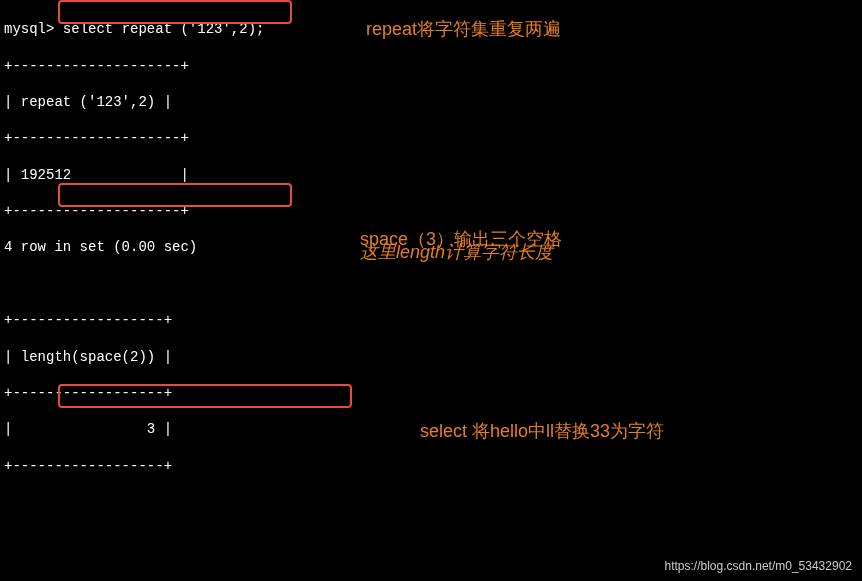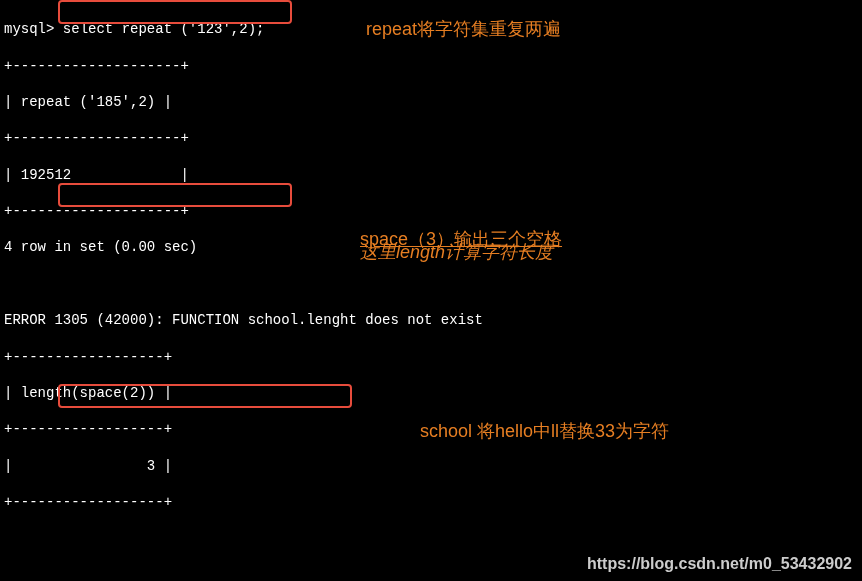--- a/index.html
+++ b/index.html
@@ -32,37 +32,35 @@
     font-family: "Microsoft YaHei", "SimHei", sans-serif;
     font-size: 18px;
     white-space: nowrap;
   }
   .watermark {
     position: absolute;
     bottom: 6px;
     right: 10px;
     color: #ccc;
     font-family: Arial, sans-serif;
-    font-size: 16px;
-    font-weight: bold;
+    font-size: 12px;
   }
 </style>
 </head>
 <body>
 
 <div class="terminal">
 <span class="line"><span>mysql&gt;</span><span> select repeat ('123',2);</span></span>
 <span class="line">+--------------------+</span>
-<span class="line">| repeat ('185',2) |</span>
+<span class="line">| repeat ('123',2) |</span>
 <span class="line">+--------------------+</span>
 <span class="line">| 192512             |</span>
 <span class="line">+--------------------+</span>
 <span class="line">4 row in set (0.00 sec)</span>
 <span class="line"> </span>
-<span class="line">ERROR 1305 (42000): FUNCTION school.lenght does not exist</span>
 <span class="line">+------------------+</span>
 <span class="line">| length(space(2)) |</span>
 <span class="line">+------------------+</span>
 <span class="line">|                3 |</span>
 <span class="line">+------------------+</span>
 
 
 
 
 
@@ -74,17 +72,17 @@
 
 
 
 </div>
 
 <div class="highlight-box" style="left:58px; top:0px; width:230px; height:20px;"></div>
 <div class="highlight-box" style="left:58px; top:183px; width:230px; height:20px;"></div>
 <div class="highlight-box" style="left:58px; top:384px; width:290px; height:20px;"></div>
 
 <div class="annotation" style="left:350px; top:18px;margin-left:16px;">repeat将字符集重复两遍</div>
-<div class="annotation" style="left:360px; top:228px;text-decoration:underline;">space（3）输出三个空格</div>
+<div class="annotation" style="left:360px; top:228px;">space（3）输出三个空格</div>
 <div class="annotation" style="left:360px; top:241px;font-style:italic;">这里length计算字符长度</div>
-<div class="annotation" style="left:420px; top:420px;">school 将hello中ll替换33为字符</div>
+<div class="annotation" style="left:420px; top:420px;">select 将hello中ll替换33为字符</div>
 
 <div class="watermark">https://blog.csdn.net/m0_53432902</div>
 
 </body></html>

